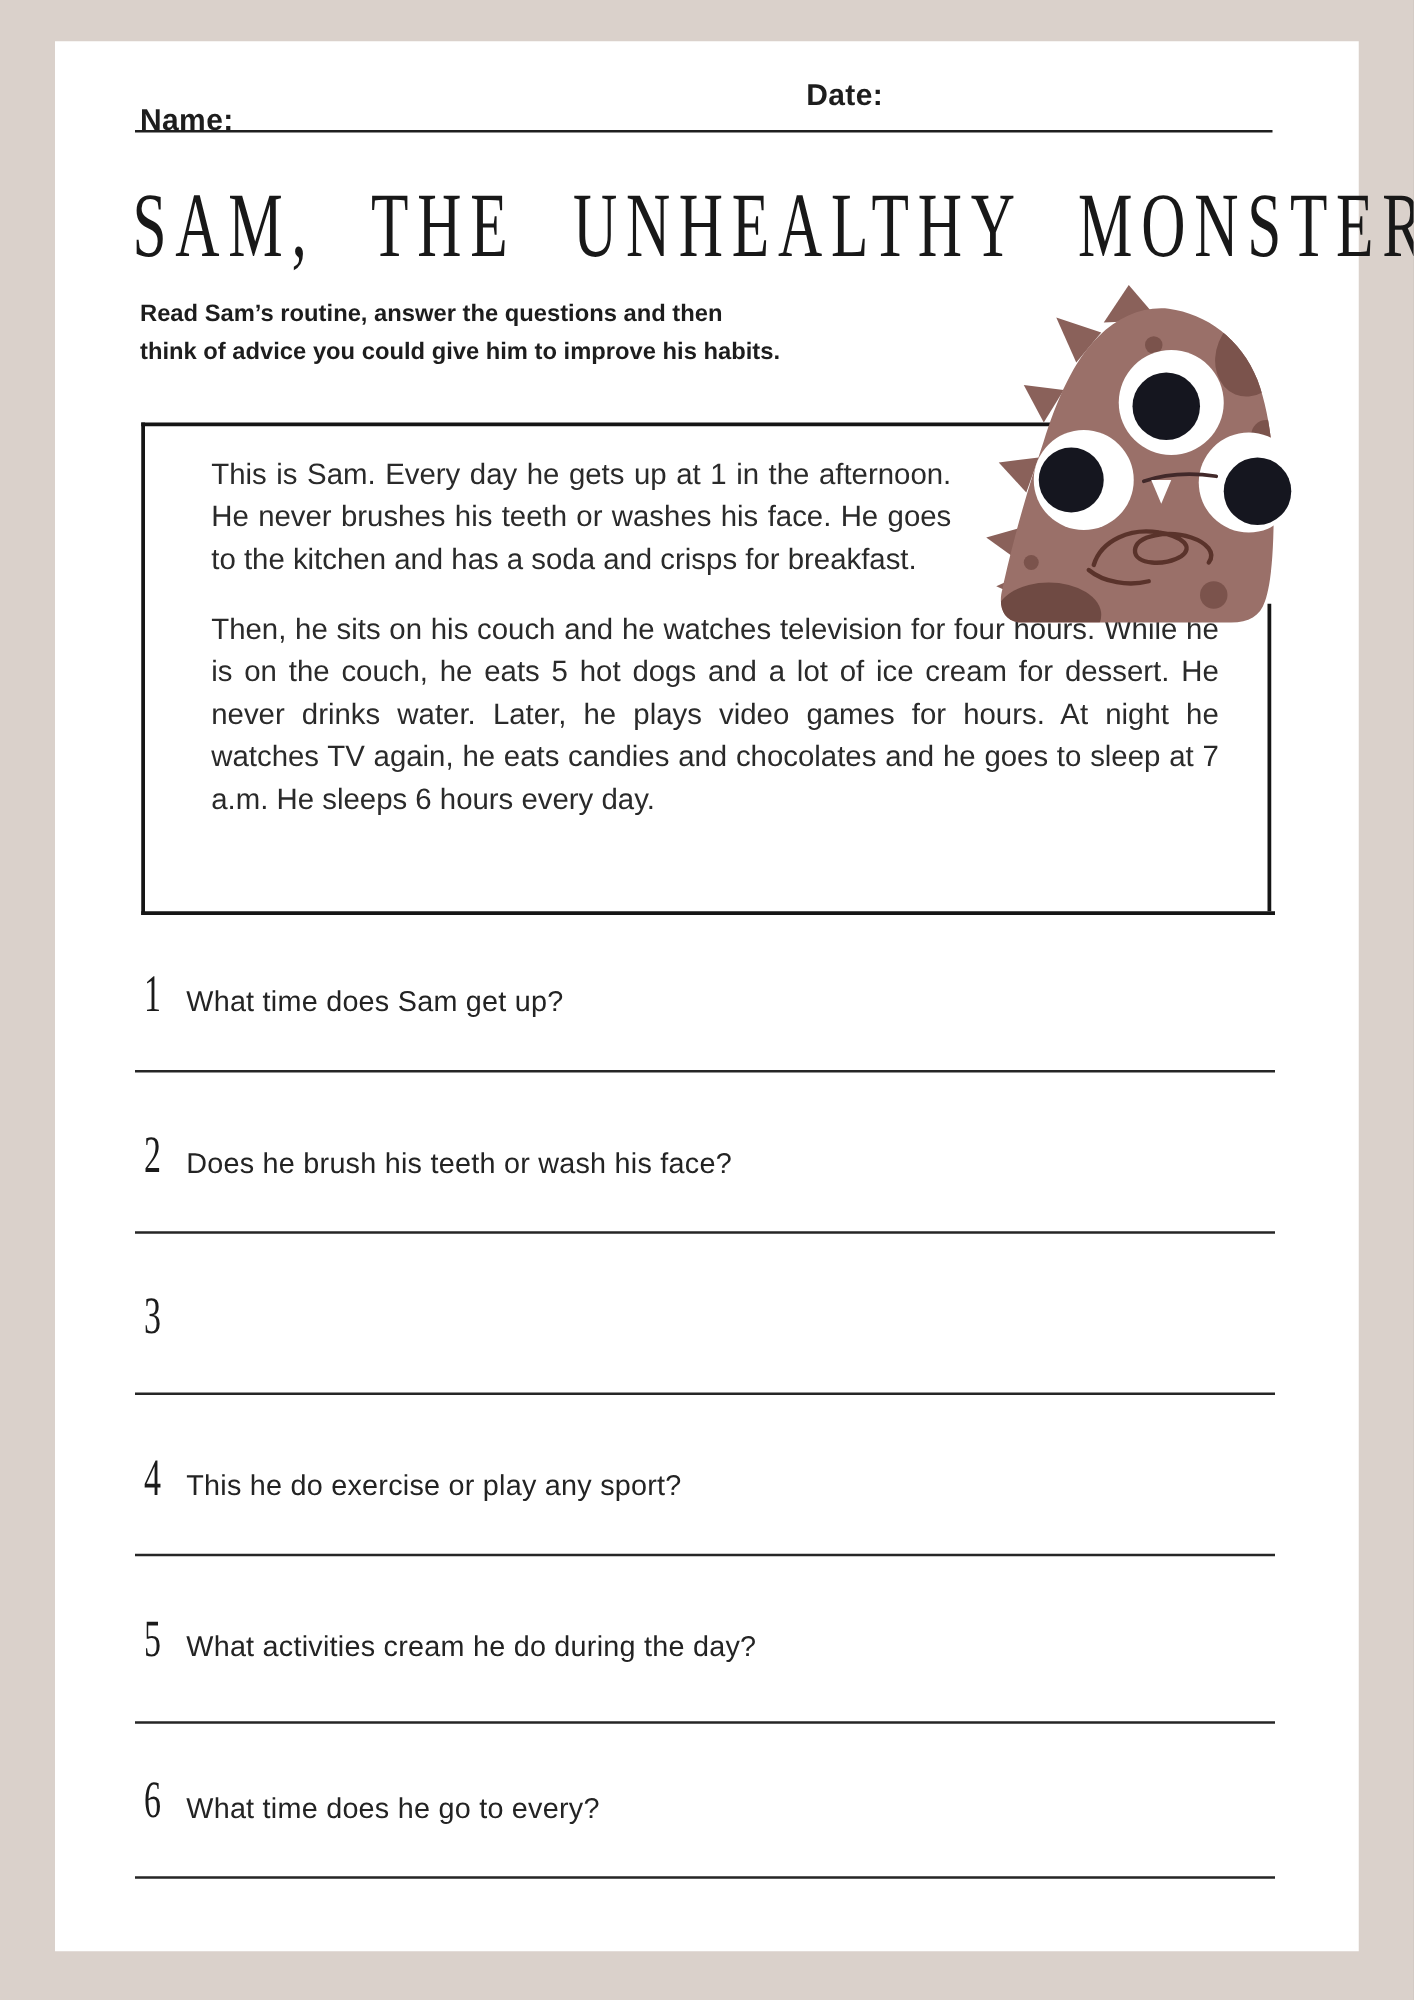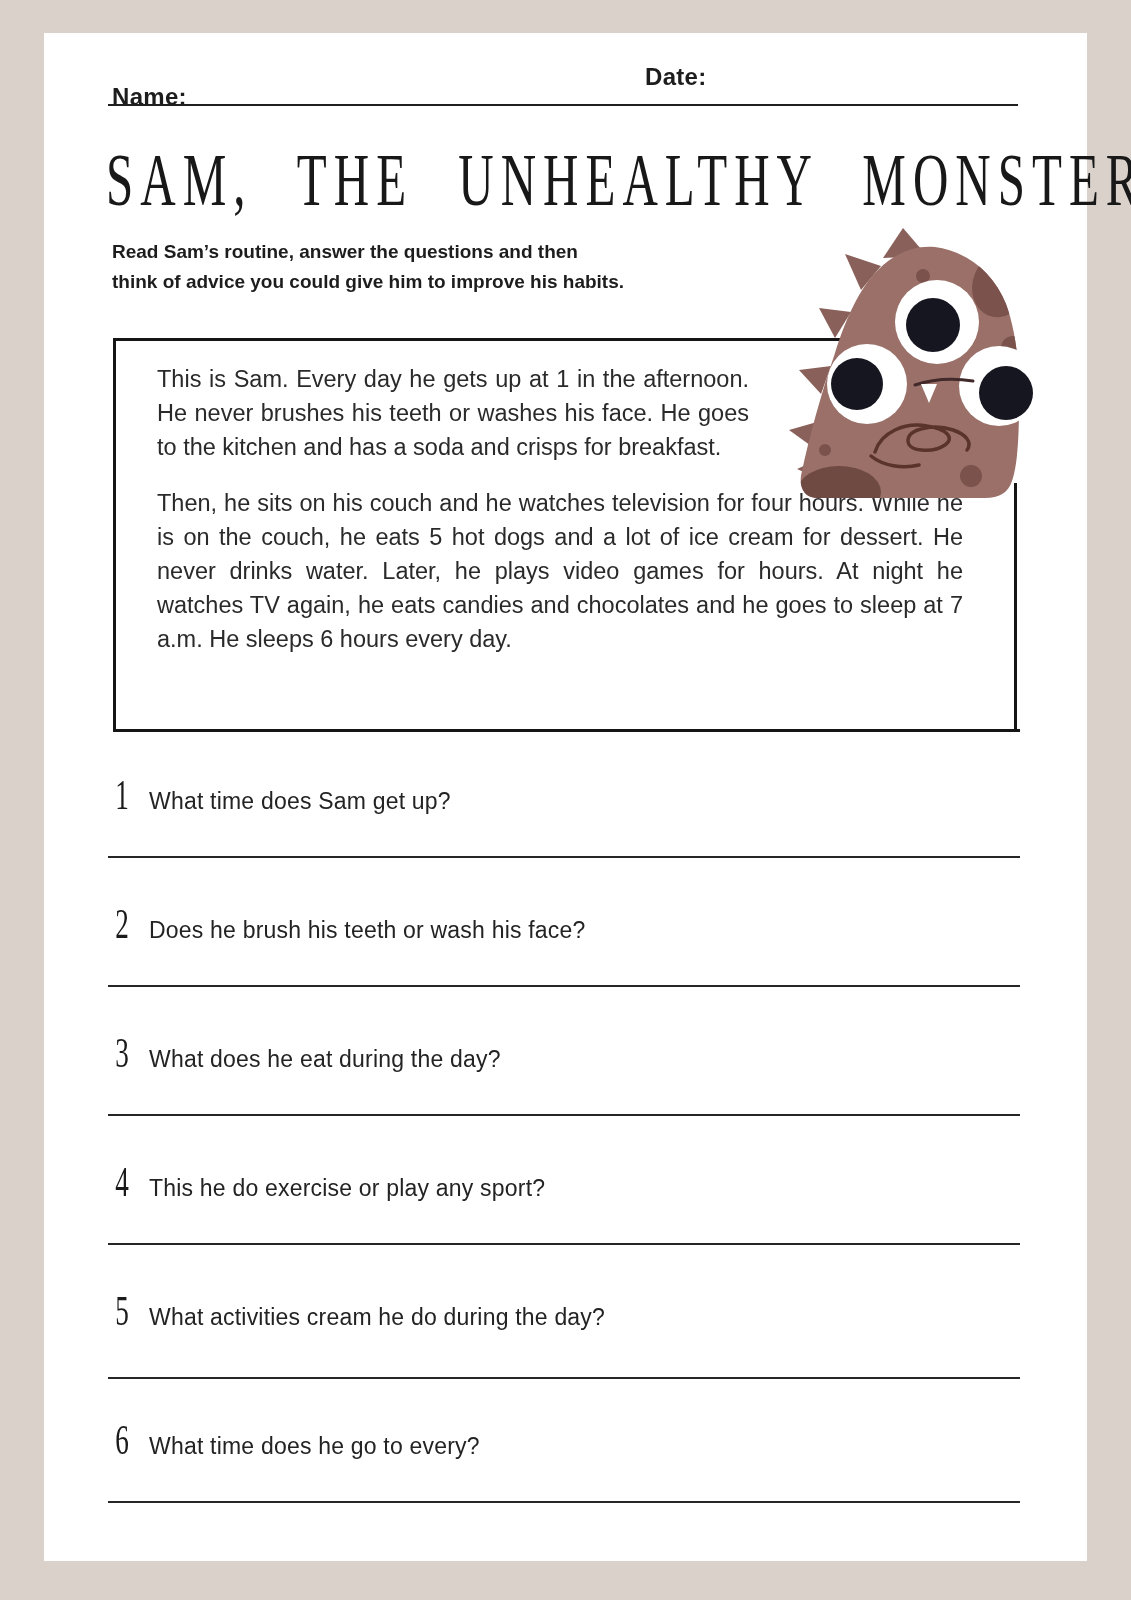--- a/index.html
+++ b/index.html
@@ -26,21 +26,21 @@
     position:absolute;left:62px;top:104px;margin:0;
     font-family:"Liberation Serif",serif;font-weight:400;
     font-size:49px;letter-spacing:7px;word-spacing:26px;white-space:nowrap;
     transform:scale(1,1.5);transform-origin:left top;color:#181818;
   }
   
   .instructions{position:absolute;left:68px;top:204px;font-size:19px;font-weight:bold;line-height:30px;color:#1d1d1d;}
   
   .passage-box{
     position:absolute;left:69px;top:305px;width:904px;height:391px;
-    box-sizing:border-box;padding:24px 54px 0 44px;
+    box-sizing:border-box;padding:24px 54px 0 56px;
   }
   .passage-box p{
     margin:0;font-size:23.5px;line-height:34px;color:#2a2a2a;
     text-align:justify;
   }
   .p1{width:592px;}
   .p2{margin-top:22px !important;width:806px;}
   .bseg{position:absolute;background:#151515;}
   .bseg-left{left:69px;top:305px;width:3px;height:394px;}
   .bseg-bottom{left:69px;top:696px;width:907px;height:3px;}
@@ -140,21 +140,20 @@
     <div class="answer-line" style="top:823px"></div>
 
     <div class="question" style="top:871px">
       <span class="qnum">2</span>
       <span class="qtext">Does he brush his teeth or wash his face?</span>
     </div>
     <div class="answer-line" style="top:952px"></div>
 
     <div class="question" style="top:1000px">
       <span class="qnum">3</span>
-      <span class="qtext">What does he eat during the day?</span>
     </div>
     <div class="answer-line" style="top:1081px"></div>
 
     <div class="question" style="top:1129px">
       <span class="qnum">4</span>
       <span class="qtext">This he do exercise or play any sport?</span>
     </div>
     <div class="answer-line" style="top:1210px"></div>
 
     <div class="question" style="top:1258px">

